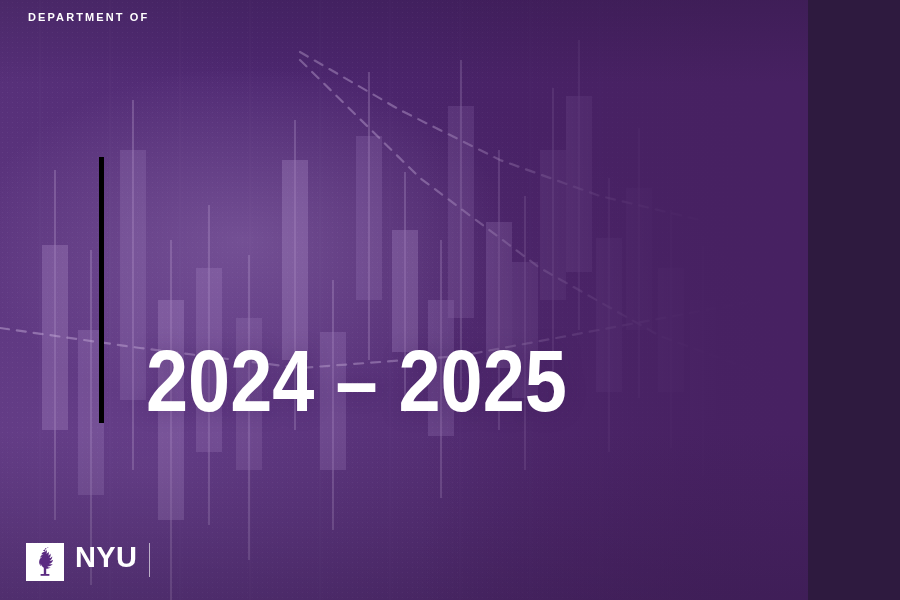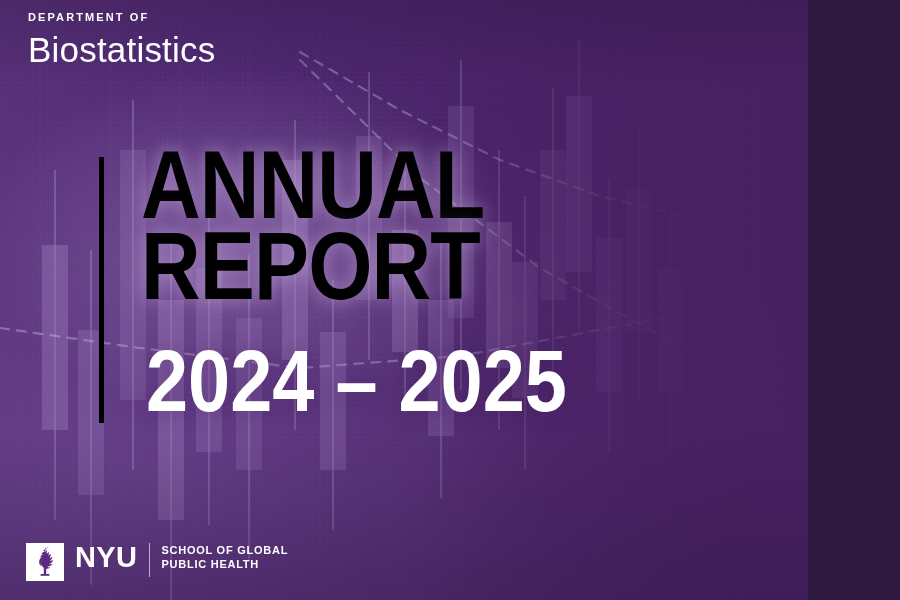--- a/index.html
+++ b/index.html
@@ -263,43 +263,34 @@
     </svg>
   </div>
 
   <div class="bg-layer bg-dots"></div>
   <div class="bg-layer bg-glow"></div>
   <div class="bg-layer bg-rfade"></div>
   <div class="bg-layer bg-vfade"></div>
 
   <div class="brand">
     <div class="brand-dept">DEPARTMENT OF</div>
-    <div class="brand-name">Biostatistics</div>
   </div>
 
   <div class="accent-bar"></div>
 
-  <div class="title-block">
-    <div class="title-line">ANNUAL</div>
-    <div class="title-line second">REPORT</div>
-  </div>
 
   <div class="years">2024 – 2025</div>
 
   <div class="logo">
     <div class="logo-mark">
       <svg width="26" height="30" viewBox="0 0 26 30">
         <g fill="#5b2b82">
           <path d="M12.9 1.2c.7 1.6.4 2.7-.2 3.7.9-.3 1.5-1 1.8-1.8.6 1.3.5 2.6-.1 3.6 1-.4 1.7-1.1 2-2 .7 1.5.5 3-.3 4.1 1.1-.4 1.9-1.2 2.3-2.2.6 1.7.1 3.4-1 4.5 1.2-.2 2.2-.9 2.8-1.9.2 2-.9 3.8-2.6 4.6 1.3.2 2.6-.2 3.5-1-.3 2.1-2 3.8-4.2 4.1 1.2.6 2.6.6 3.8.1-1.2 1.7-3.3 2.7-5.5 2.4 1 .9 2.3 1.3 3.6 1.2-1.8 1.3-4.2 1.5-6.2.6-2-.9-3.4-2.6-3.8-4.6-.2.9-.1 1.8.3 2.6-1.5-1.2-2.2-3.1-1.9-5 .3-1.9 1.5-3.5 3.2-4.4-.9.1-1.7.5-2.3 1.1.4-1.8 1.7-3.2 3.4-3.8-.8-.1-1.6 0-2.3.4.6-1.6 2-2.8 3.7-3.1-.6-.3-1.3-.4-2-.3.9-1.3 2.4-2.1 4-2.1-.5-.3-1-.6-1.6-.7.7-.4 1.5-.6 2.3-.6-.2-.2-.4-.3-.6-.5.6-.1 1.2 0 1.7.2z"></path>
           <rect x="11.8" y="19.6" width="2.4" height="7.6"></rect>
           <rect x="8.6" y="27" width="8.8" height="1.8"></rect>
         </g>
       </svg>
     </div>
     <div class="logo-nyu">NYU</div>
     <div class="logo-divider"></div>
-    <div class="logo-school">
-      <div>SCHOOL OF GLOBAL</div>
-      <div>PUBLIC HEALTH</div>
-    </div>
   </div>
 
 </div>
 
 </body></html>

